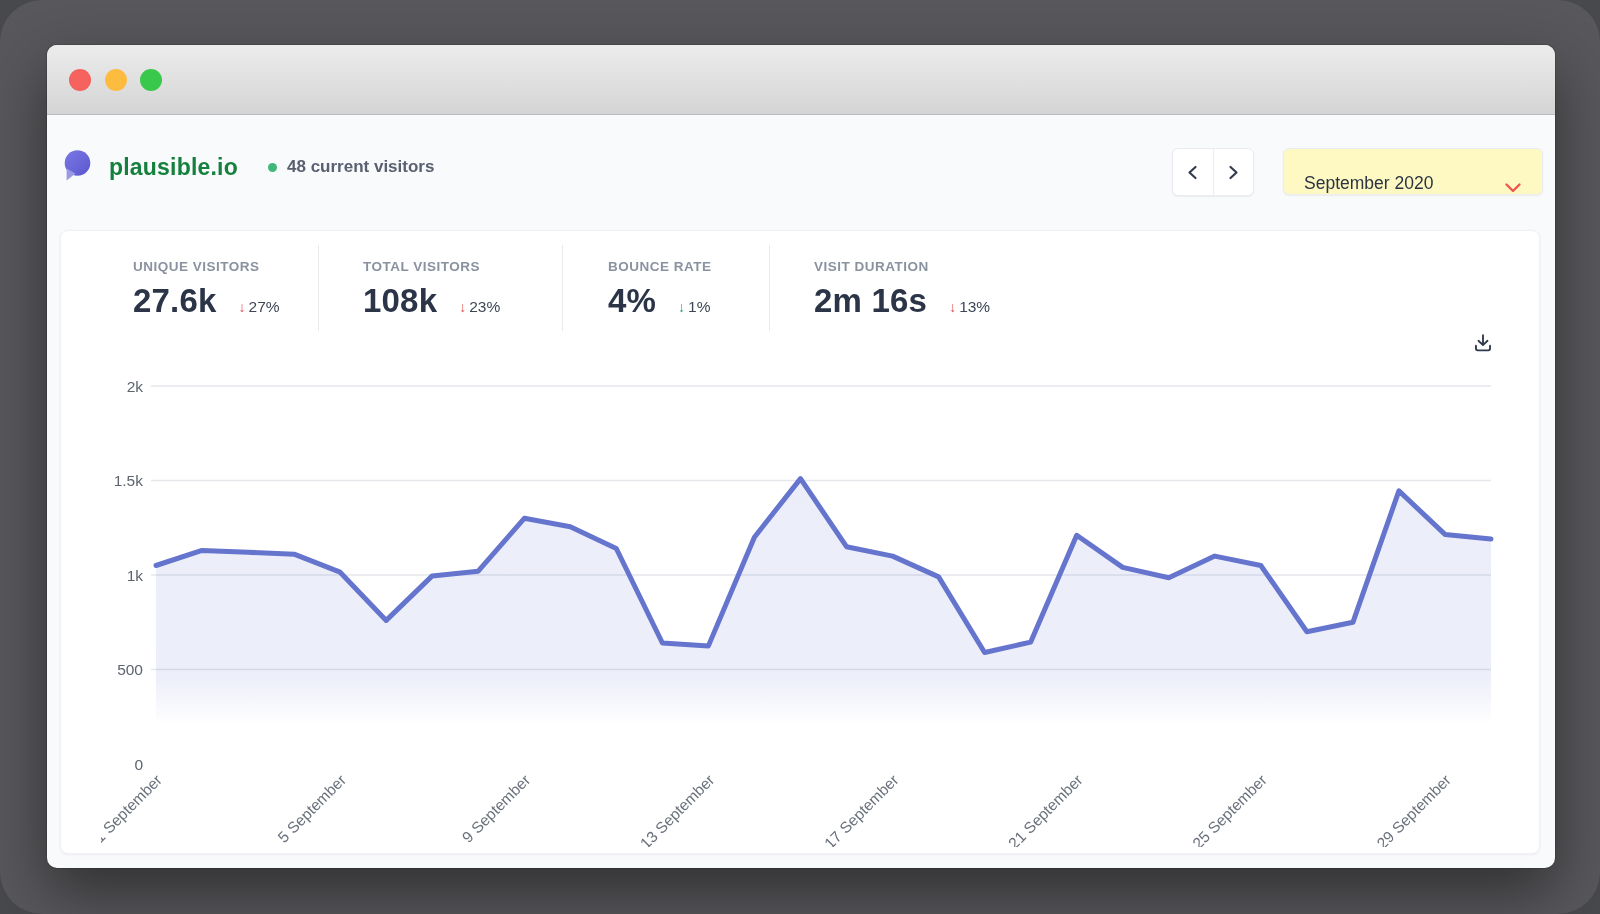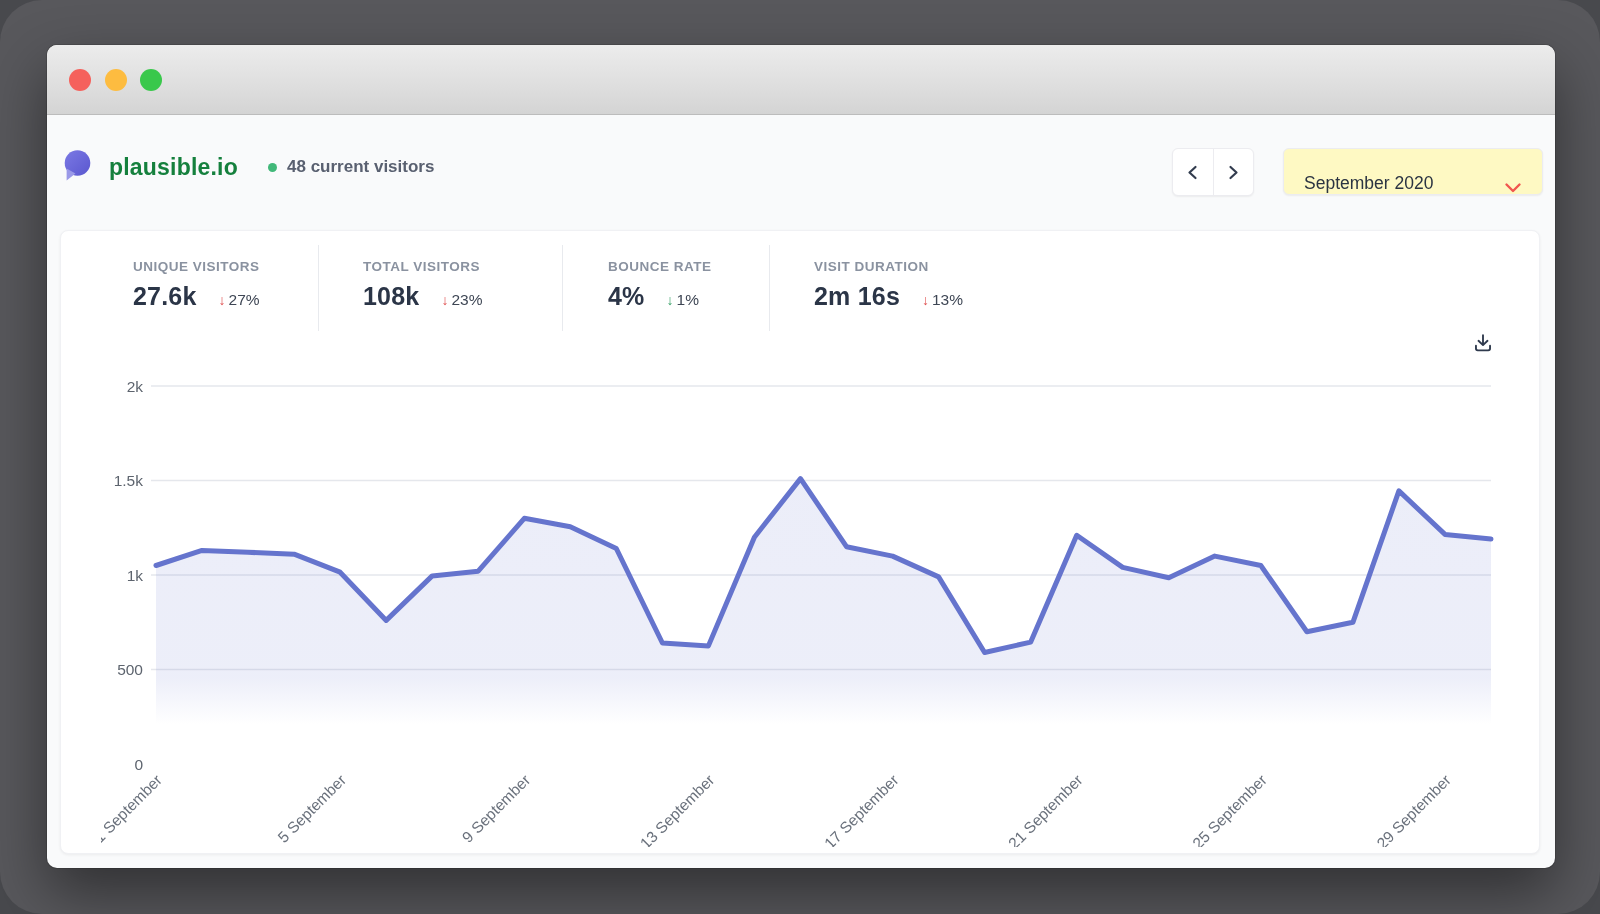--- a/index.html
+++ b/index.html
@@ -42,21 +42,21 @@
 
   .stats { position:absolute; left:47px; top:14px; right:56px; display:flex;margin-left:25px; }
   .stat { height:86px; padding-top:14px; }
   .stat.s1 { width:186px; }
   .stat.s2 { width:244px; padding-left:44px; }
   .stat.s3 { width:207px; padding-left:45px; }
   .stat.s4 { padding-left:44px; }
   .stat.s1,.stat.s2,.stat.s3 { border-right:1px solid #e8eaee; }
   .stat-label { font-size:13.5px; font-weight:700; color:#8a92a0; letter-spacing:.5px; }
   .stat-valrow { display:flex; align-items:baseline; margin-top:8px; }
-  .stat-value { font-size:25px; font-weight:700; color:#2b3547; letter-spacing:.2px; }
+  .stat-value { font-size:33px; font-weight:700; color:#2b3547; letter-spacing:.2px; }
   .stat-delta { margin-left:22px; font-size:15.5px; color:#3e4654; font-weight:500;
                 display:flex; align-items:baseline; gap:3px; }
   .stat-delta .arrow { font-size:14px; }
 
   .download { position:absolute; right:44px; top:100px; width:24px; height:24px;
               display:flex; align-items:center; justify-content:center; cursor:pointer; }
 
   .chart-box { position:absolute; left:40px; top:138px; width:1400px; height:478px; }
   .ytick { font-family:"Liberation Sans",sans-serif; font-size:15.5px; fill:#5d646e; }
   .xtick { font-family:"Liberation Sans",sans-serif; font-size:15.5px; fill:#6a717c; }

